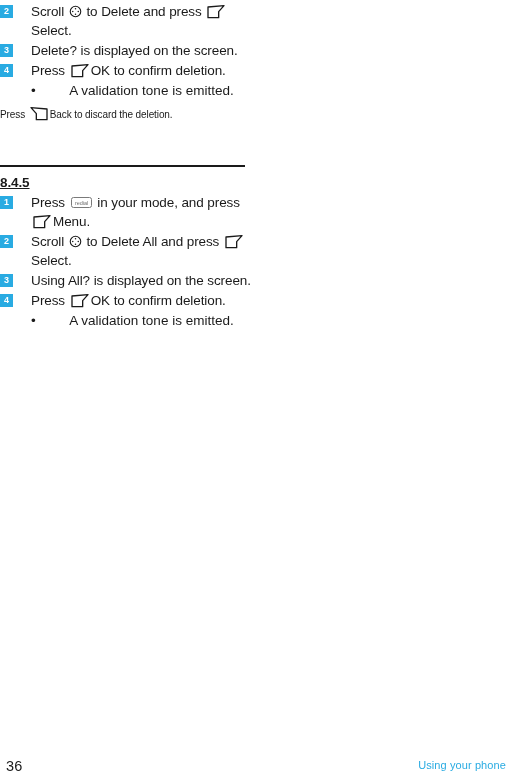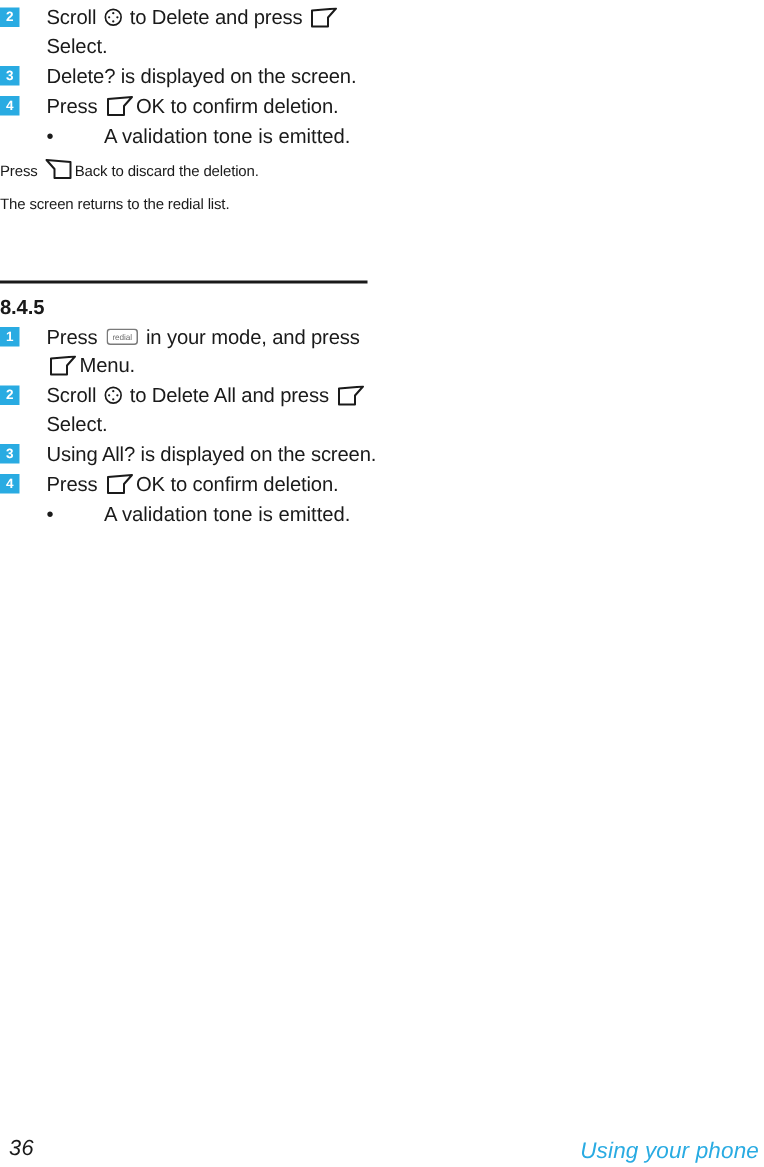--- a/index.html
+++ b/index.html
@@ -127,46 +127,46 @@
     height: 2.4px;
     background: #1a1a1a;
     margin: 0;
   }
   .sec-head {
     display: flex;
     align-items: baseline;
     font-size: 13.5px;
     font-weight: bold;
     letter-spacing: -0.1px;
+    text-decoration: underline;
   }
   .sec-num { flex: 0 0 auto; width: 44px; }
   .sec-title { flex: 1 1 auto; }
 
   
   .footer {
     position: absolute;
     left: 0;
     top: 758px;
     width: 509px;
     height: 20px;
-    font-style: italic;
   }
   .pageno {
     position: absolute;
     left: 6px;
     top: 0;
     font-size: 14.5px;
     color: #1a1a1a;
     letter-spacing: 0.2px;
   }
   .footer-label {
     position: absolute;
     right: 3px;
     top: 1px;
-    font-size: 15px;
+    font-size: 11px;
     color: #29abe2;
     letter-spacing: 0.1px;
   }
 </style>
 </head>
 <body>
 
 <div class="page">
 
   <div class="content">
@@ -209,21 +209,20 @@
         <span class="btxt">A validation tone is emitted.</span>
       </div>
     </div>
 
     <div style="margin-top:5px;">
       <div class="plain-body">
         <span>Press </span><span class="icon ico-softkey-right"><svg viewBox="0 0 30 21" width="20" height="14">
               <path d="M27 3 L3 1 L11 10 L11 19 L27 19 Z" fill="#ffffff" stroke="#1a1a1a" stroke-width="2" stroke-linejoin="round"></path>
             </svg></span><span class="b">Back</span><span> to discard the deletion.</span>
       </div>
-      <div class="plain-body" style="margin-top:3px;">The screen returns to the redial list.</div>
     </div>
 
     <div style="margin-top:41px;">
       <div class="rule"></div>
 
       <div class="sec-head" style="margin-top:8px;">
         <span class="sec-num">8.4.5</span>
       </div>
 
       <div class="step" style="margin-top:3px;">

